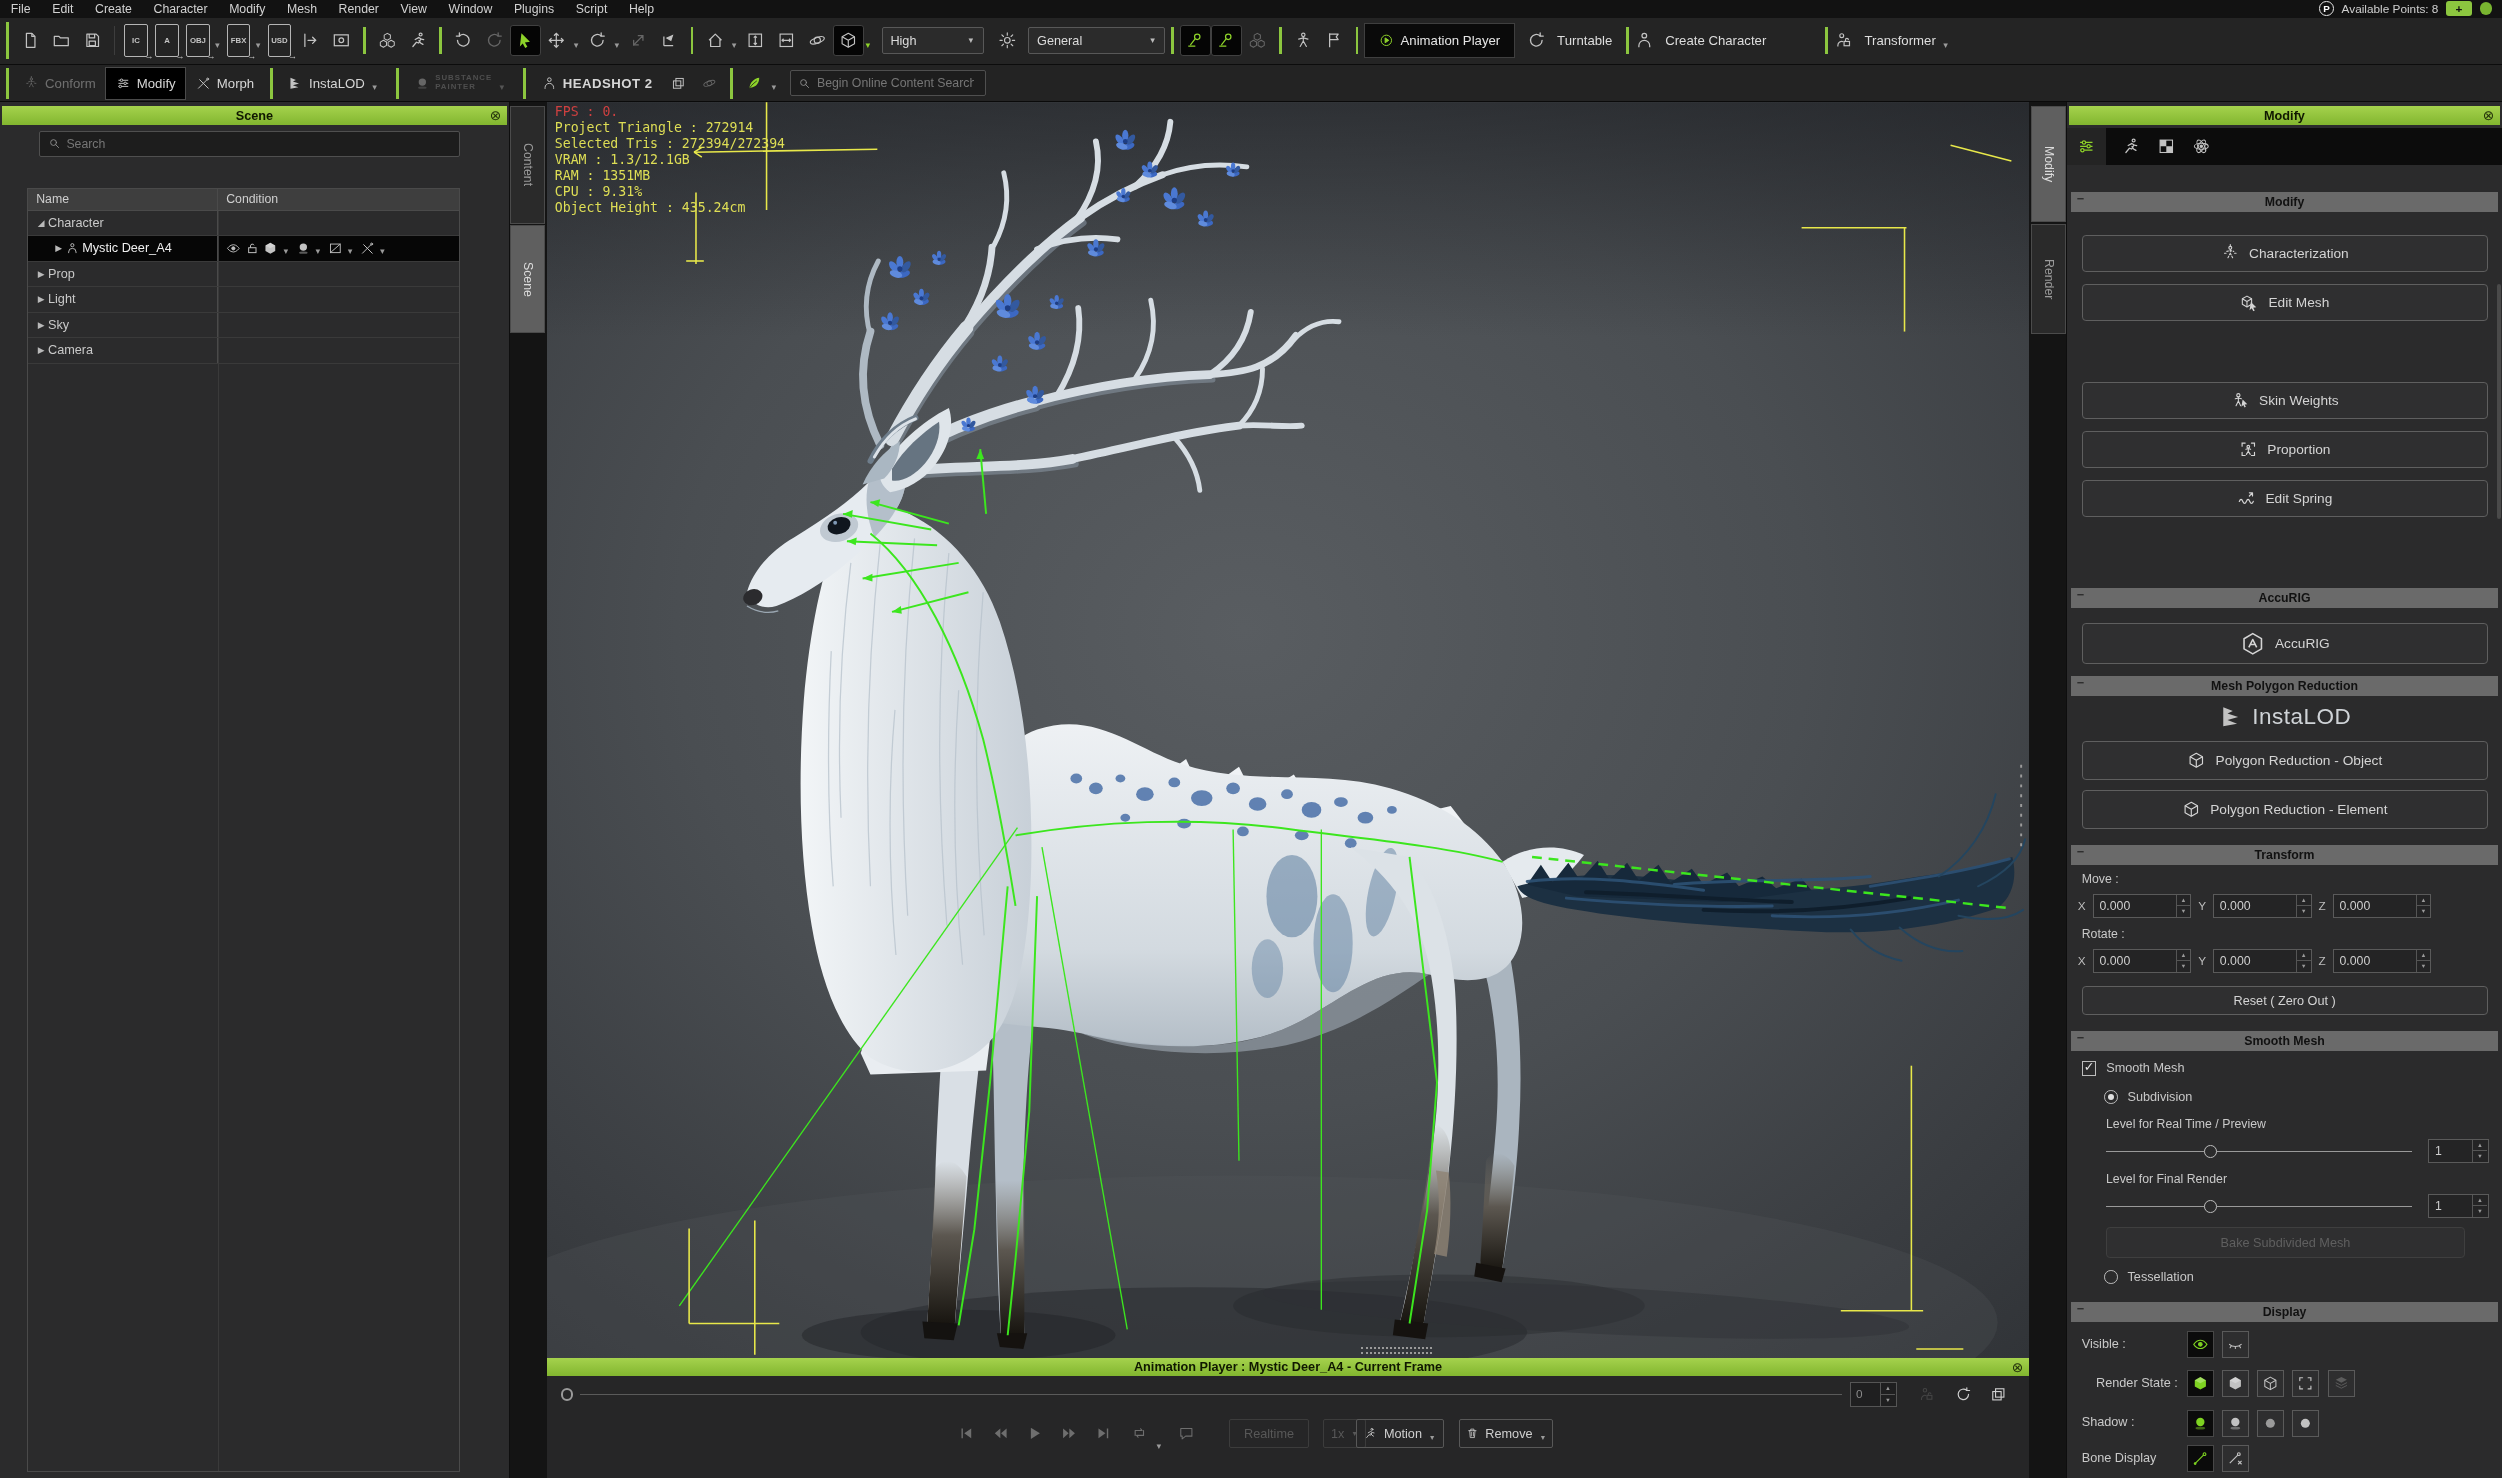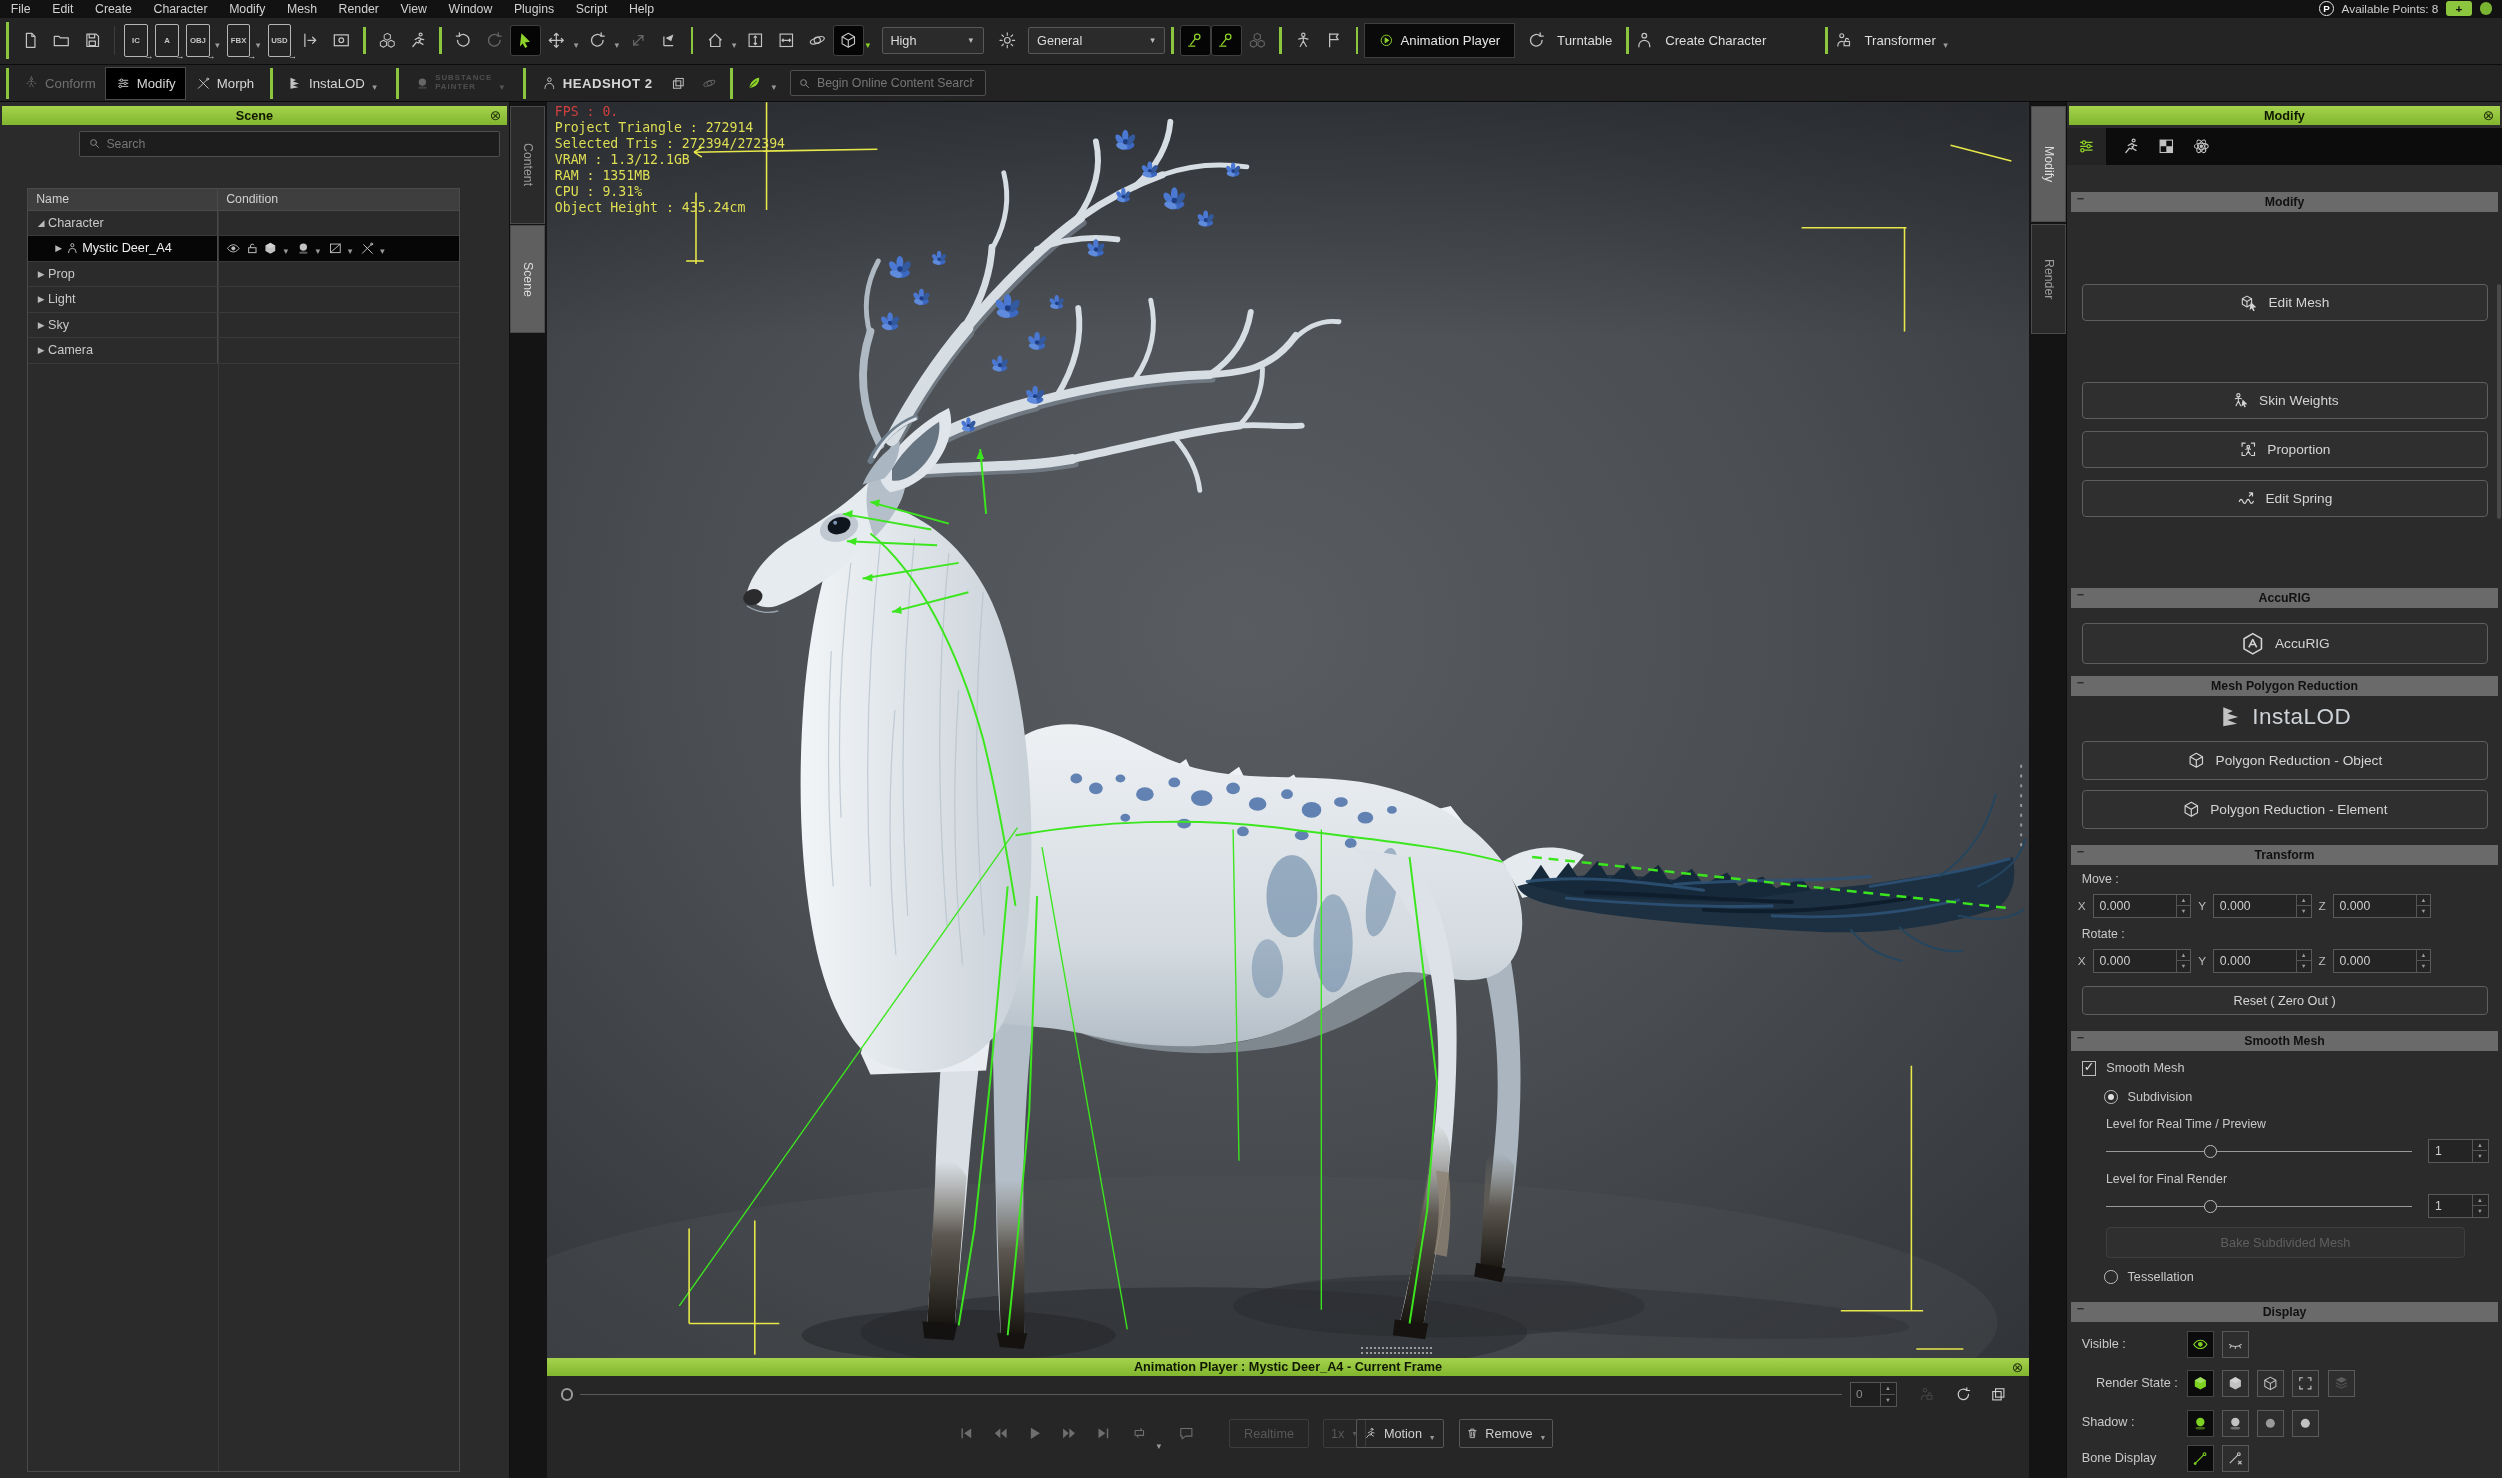--- a/index.html
+++ b/index.html
@@ -39,21 +39,21 @@
   .ticon::after { content:"→"; position:absolute; right:-6.9px; bottom:-4.9px; font-size:8.8px; color:#c5c5c5; }
   .dropdown { height:27.4px; background:#2b2b2b; border:1px solid #585858; border-radius:2px;
     display:flex; align-items:center; justify-content:space-between; padding:0 7.8px; color:#dcdcdc; font-size:12.7px; flex:none;}
   .tool-label { font-size:13.2px; color:#dedede; margin-left:5.9px; white-space:nowrap; }
   .big-black-btn { background:#0a0a0a; border:1px solid #3f3f3f; height:35px; padding:0 13.7px; display:flex;
     align-items:center; gap:6.9px; color:#e6e6e6; font-size:13.2px; flex:none; }
   .t2-item { display:flex; align-items:center; gap:5.9px; padding:0 9.8px; height:33px; flex:none; color:#d6d6d6; font-size:13.2px;}
   .t2-item.active { background:#000; border:1px solid #4a4a4a; }
   .substance-txt { font-size:7.8px; line-height:8.8px; letter-spacing:1px; color:#8a8a8a; font-weight:bold; }
   .search-box { display:flex; align-items:center; gap:5.9px; background:#1d1d1d; border:1px solid #4f4f4f;
-    border-radius:2px; height:25.5px; padding:0 7.8px;margin-left:40px; }
+    border-radius:2px; height:25.5px; padding:0 7.8px; }
   .search-box input { background:transparent; border:none; outline:none; color:#b9b9b9; font-size:12.3px; width:157px;
     font-family:"Liberation Sans",sans-serif;}
   .search-box input::placeholder { color:#767676; }
 
   
   .g-header { background:linear-gradient(#a5d24d,#82b62f); color:#101800; font-weight:bold; font-size:12.7px;
     display:flex; align-items:center; justify-content:center; position:relative; height:19.6px; }
   .g-close { position:absolute; right:5.9px; top:1px; color:#22300a; font-size:13.7px; font-weight:normal; }
 
   
@@ -1342,20 +1342,28 @@
           </svg>
         </span>
       </div>
   </div>
 
   <div class="sec-bar" style="top:90px">
     <span class="sec-minus">−</span>
       <span>Modify</span>
   </div>
 
+  <div class="mp-btn" style="top:133px">
+    <span class="icon">
+        <svg viewBox="0 0 19 19" width="18.6" height="18.6">
+          <use href="#i-chrz"></use>
+        </svg>
+      </span>
+      <span>Characterization</span>
+    </div>
   <div class="mp-btn" style="top:182px">
     <span class="icon">
         <svg viewBox="0 0 19 19" width="18.6" height="18.6">
           <use href="#i-emesh"></use>
         </svg>
       </span>
       <span>Edit Mesh</span>
     </div>
   <div class="mp-btn" style="top:280px">
     <span class="icon">

